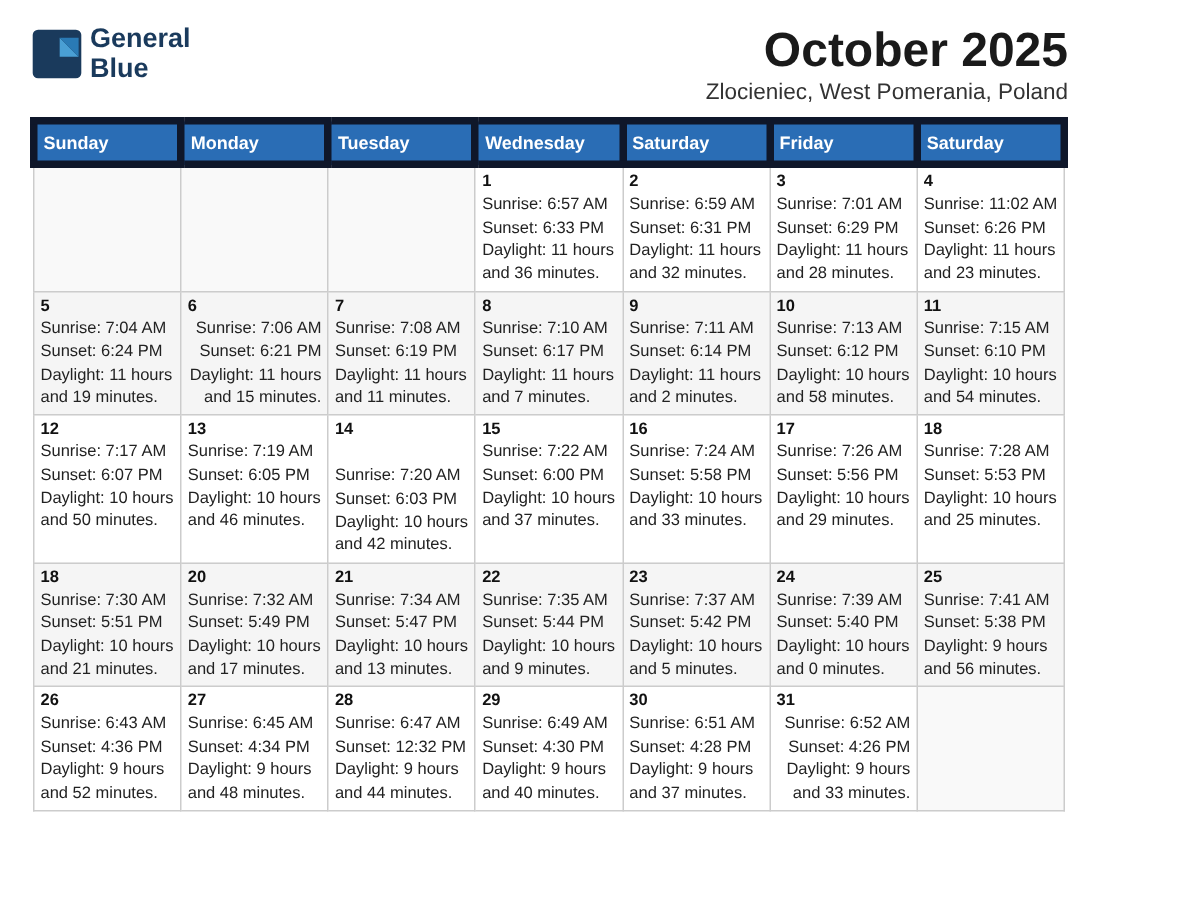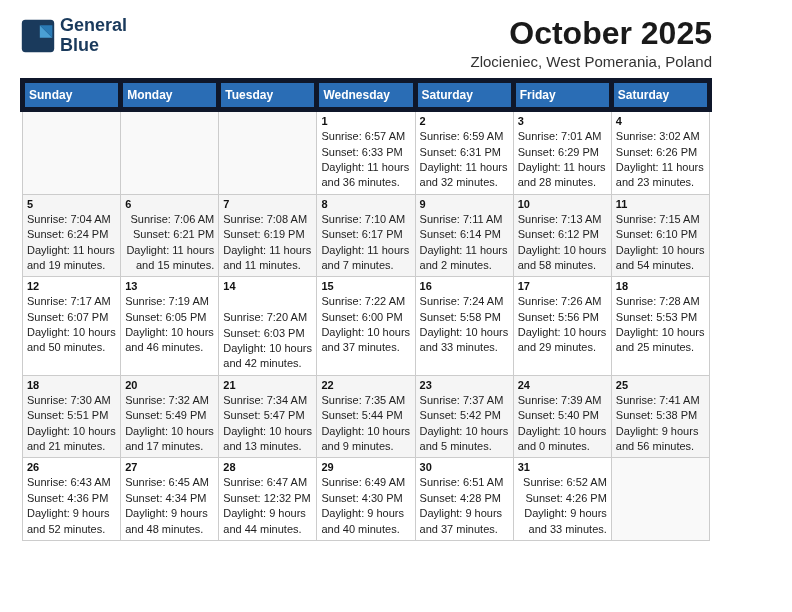--- a/index.html
+++ b/index.html
@@ -149,21 +149,21 @@
           </td>
           <td>
             <div class="day-number">3</div>
             <div class="day-info" style="white-space: pre-line;">Sunrise: 7:01 AM
 Sunset: 6:29 PM
 Daylight: 11 hours
 and 28 minutes.</div>
           </td>
           <td>
             <div class="day-number">4</div>
-            <div class="day-info" style="white-space: pre-line;">Sunrise: 3:02 AM
+            <div class="day-info" style="white-space: pre-line;">Sunrise: 11:02 AM
 Sunset: 6:26 PM
 Daylight: 11 hours
 and 23 minutes.</div>
           </td>
         </tr>
         <tr>
           <td>
             <div class="day-number">5</div>
             <div class="day-info" style="white-space: pre-line;">Sunrise: 7:04 AM
 Sunset: 6:24 PM

